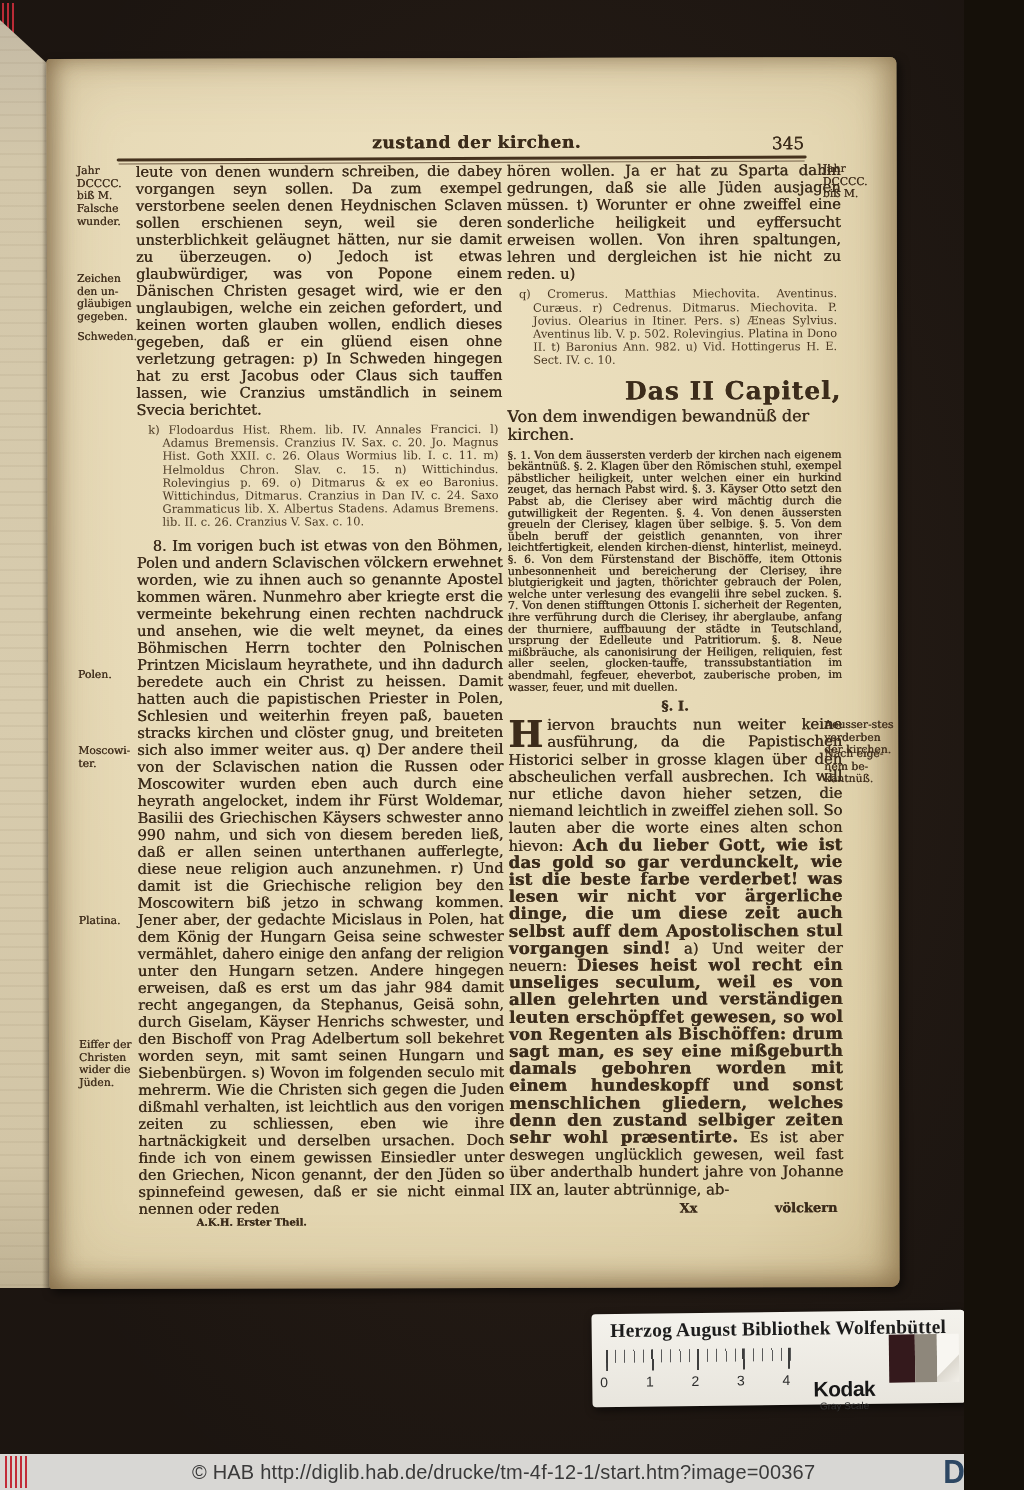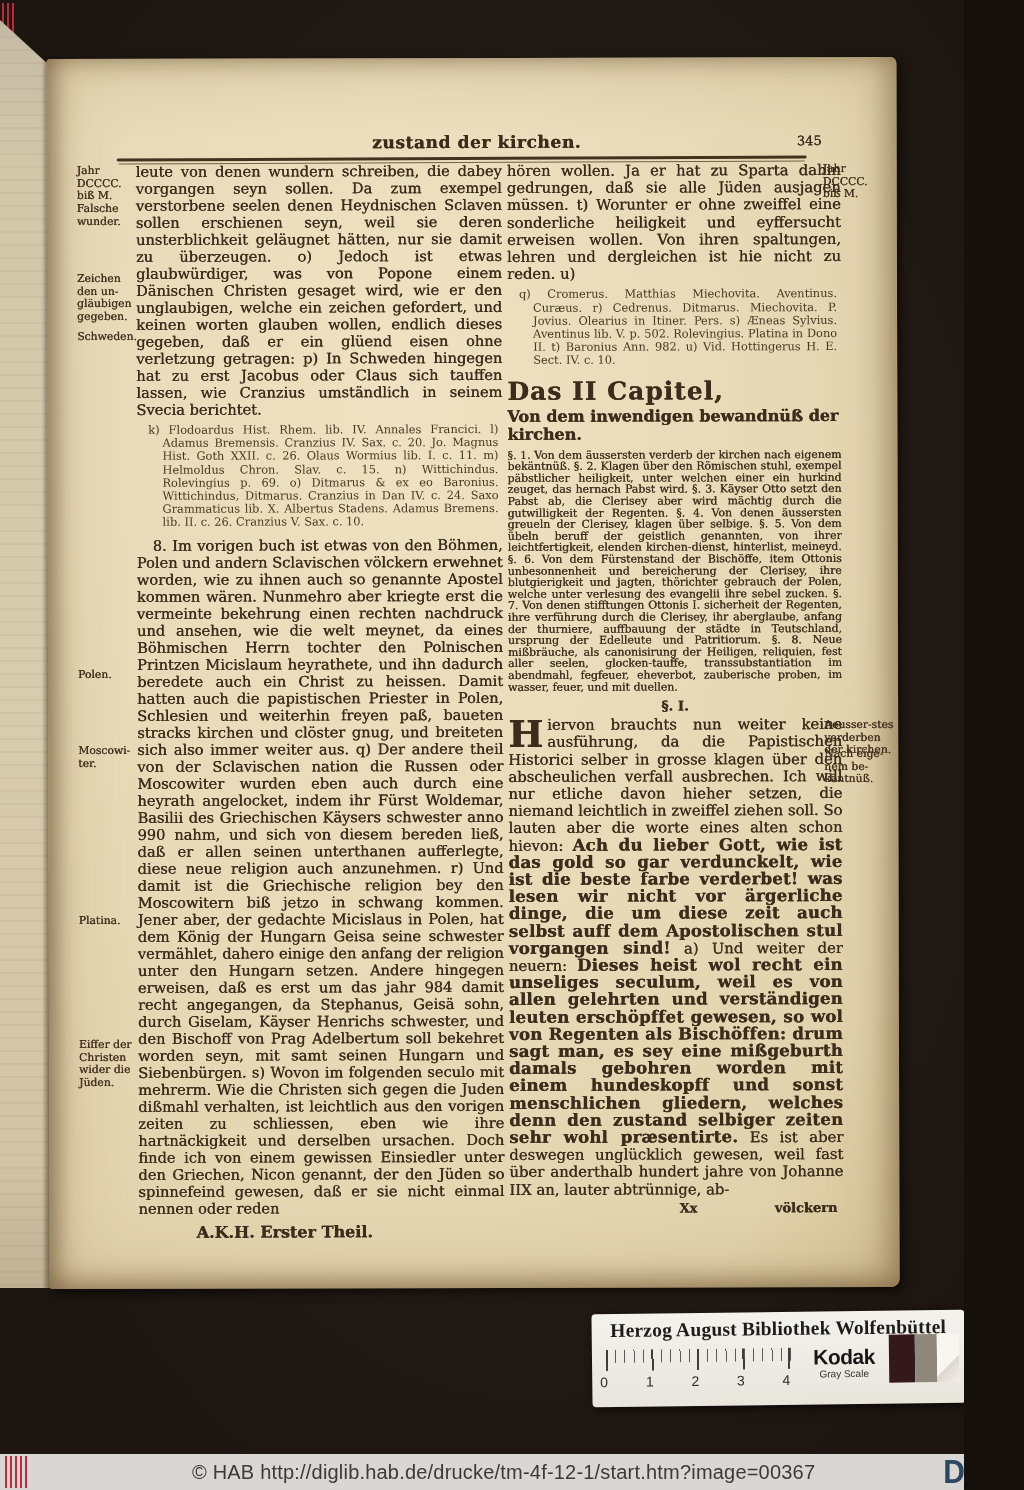--- a/index.html
+++ b/index.html
@@ -26,46 +26,46 @@
       radial-gradient(ellipse at 42% 28%, #eee2c2 0%, #e7dab7 48%, #e0d2ab 82%, #d3c296 100%);
     border-radius:4px 6px 8px 3px;
     box-shadow:inset 0 0 70px rgba(130,100,60,.30), inset -12px 0 26px rgba(110,85,50,.35),
                inset 14px 0 22px -6px rgba(100,75,45,.5), inset 0 -10px 22px rgba(120,90,55,.30),
                3px 4px 10px rgba(0,0,0,.55);
     transform:rotate(-0.15deg);color:#3c2c1b;overflow:visible;}
   .page *{box-sizing:border-box;}
   
   .hdr-title{position:absolute;left:280px;top:74px;width:300px;text-align:center;
     font-size:17px;font-weight:bold;letter-spacing:.6px;text-shadow:.4px 0 0 currentColor;}
-  .hdr-num{position:absolute;left:725px;top:76px;width:50px;text-align:right;font-size:13px;
+  .hdr-num{position:absolute;left:725px;top:76px;width:50px;text-align:left;font-size:17px;
     text-shadow:.3px 0 0 currentColor;}
   .rule-a{position:absolute;left:70px;top:99px;width:690px;height:3px;background:#45321e;
     border-radius:2px;transform:rotate(-.1deg);}
   .rule-b{position:absolute;left:72px;top:104px;width:686px;height:1px;background:#55402a;
     opacity:.8;transform:rotate(-.1deg);}
   
   .mnote{position:absolute;font-size:10.8px;line-height:12.6px;white-space:pre-line;
     text-shadow:.3px 0 0 currentColor;color:#43311f;}
   .mcol-left .mnote{left:30px;width:60px;}
   .mcol-right .mnote{left:776px;width:70px;}
   
   .col{position:absolute;top:104px;}
   .col-left{left:89px;width:366px;}
   .col-right{left:460px;width:334px;}
   .body-text{margin:0;text-align:justify;font-size:14.6px;line-height:17px;
     text-shadow:.35px 0 0 currentColor;}
   .col-right .body-text{font-size:14.8px;line-height:17.2px;}
   .indent{text-indent:16px;margin-top:7px;}
   .citations{margin:6px 4px 0 12px;text-align:justify;font-size:11.4px;line-height:13.2px;
     color:#483621;padding-left:14px;text-indent:-14px;}
-  .signature-left{margin:6px 0 0 58px;font-size:16px;font-weight:bold;
+  .signature-left{margin:0 0 0 58px;font-size:10px;font-weight:bold;
     text-shadow:.4px 0 0 currentColor;}
-  .chapter-heading{margin:9px 0 0 0;text-align:left;font-size:25px;font-weight:bold;
+  .chapter-heading{margin:9px 0 0 0;text-align:right;font-size:25px;font-weight:bold;
     letter-spacing:1px;text-shadow:.4px 0 0 currentColor;}
-  .chapter-subtitle{margin:2px 0 0 0;text-align:left;font-size:16px;font-weight:bold;
+  .chapter-subtitle{margin:2px 0 0 0;text-align:left;font-size:16px;font-weight:normal;
     line-height:18.5px;text-shadow:.4px 0 0 currentColor;}
   .summary{margin:5px 0 0 0;text-align:justify;font-size:10.9px;line-height:11.6px;
     color:#41301e;text-shadow:.3px 0 0 currentColor;}
   .section-heading{margin:5px 0 2px 0;text-align:center;font-size:13.5px;font-weight:bold;
     text-shadow:.3px 0 0 currentColor;}
   .para-main{font-size:15.4px;line-height:18.2px;}
   .dropcap{float:left;font-size:37px;line-height:32px;font-weight:bold;padding:2px 4px 0 0;
     text-shadow:.5px 0 0 currentColor;}
   .emph{font-size:16.6px;font-weight:bold;letter-spacing:.2px;}
   .colophon-line{display:flex;margin-top:3px;font-size:13px;text-shadow:.35px 0 0 currentColor;}
@@ -81,21 +81,21 @@
   .ruler{position:absolute;left:14px;top:36px;width:186px;height:22px;}
   .ticks-minor{position:absolute;left:0;top:0;width:100%;height:13px;
     background:repeating-linear-gradient(90deg,#5a5a5a 0 1px,rgba(0,0,0,0) 1px 9.2px);}
   .ticks-major{position:absolute;left:0;top:0;width:100%;height:21px;
     background:repeating-linear-gradient(90deg,#3d3d3d 0 2px,rgba(0,0,0,0) 2px 45.5px);}
   .ruler-numbers{position:absolute;left:8px;top:60px;width:190px;display:flex;
     justify-content:space-between;font-family:"Liberation Sans", sans-serif;font-size:14px;
     color:#2e2e2e;}
   .kodak-brand{position:absolute;left:214px;top:34px;width:76px;text-align:center;
     font-family:"Liberation Sans", sans-serif;}
-  .kodak-brand .brand-main{font-size:21px;font-weight:bold;letter-spacing:-.5px;color:#171717;}
+  .kodak-brand .brand-main{font-size:21px;font-weight:bold;letter-spacing:-.5px;color:#171717;margin-top:32px;}
   .kodak-brand .brand-sub{font-size:10px;color:#333;margin-top:-1px;}
   .patch{position:absolute;top:24px;height:48px;}
   .patch-dark{left:297px;width:26px;background:#34191c;}
   .patch-gray{left:323px;width:22px;background:#8e877b;}
   .patch-white{left:345px;width:22px;background:linear-gradient(135deg,#f8f6f1 60%,#dcd8cf 62%,#f2efe8);}
   
   .footer-bar{position:absolute;left:0;top:1454px;width:1024px;height:36px;background:#d8d7d4;
     display:flex;align-items:center;font-family:"Liberation Sans", sans-serif;}
   .mark-bottom{position:absolute;left:5px;top:2px;width:24px;height:32px;}
   .copyright{flex:1;text-align:center;font-size:20px;color:#3a3a3a;letter-spacing:.2px;

